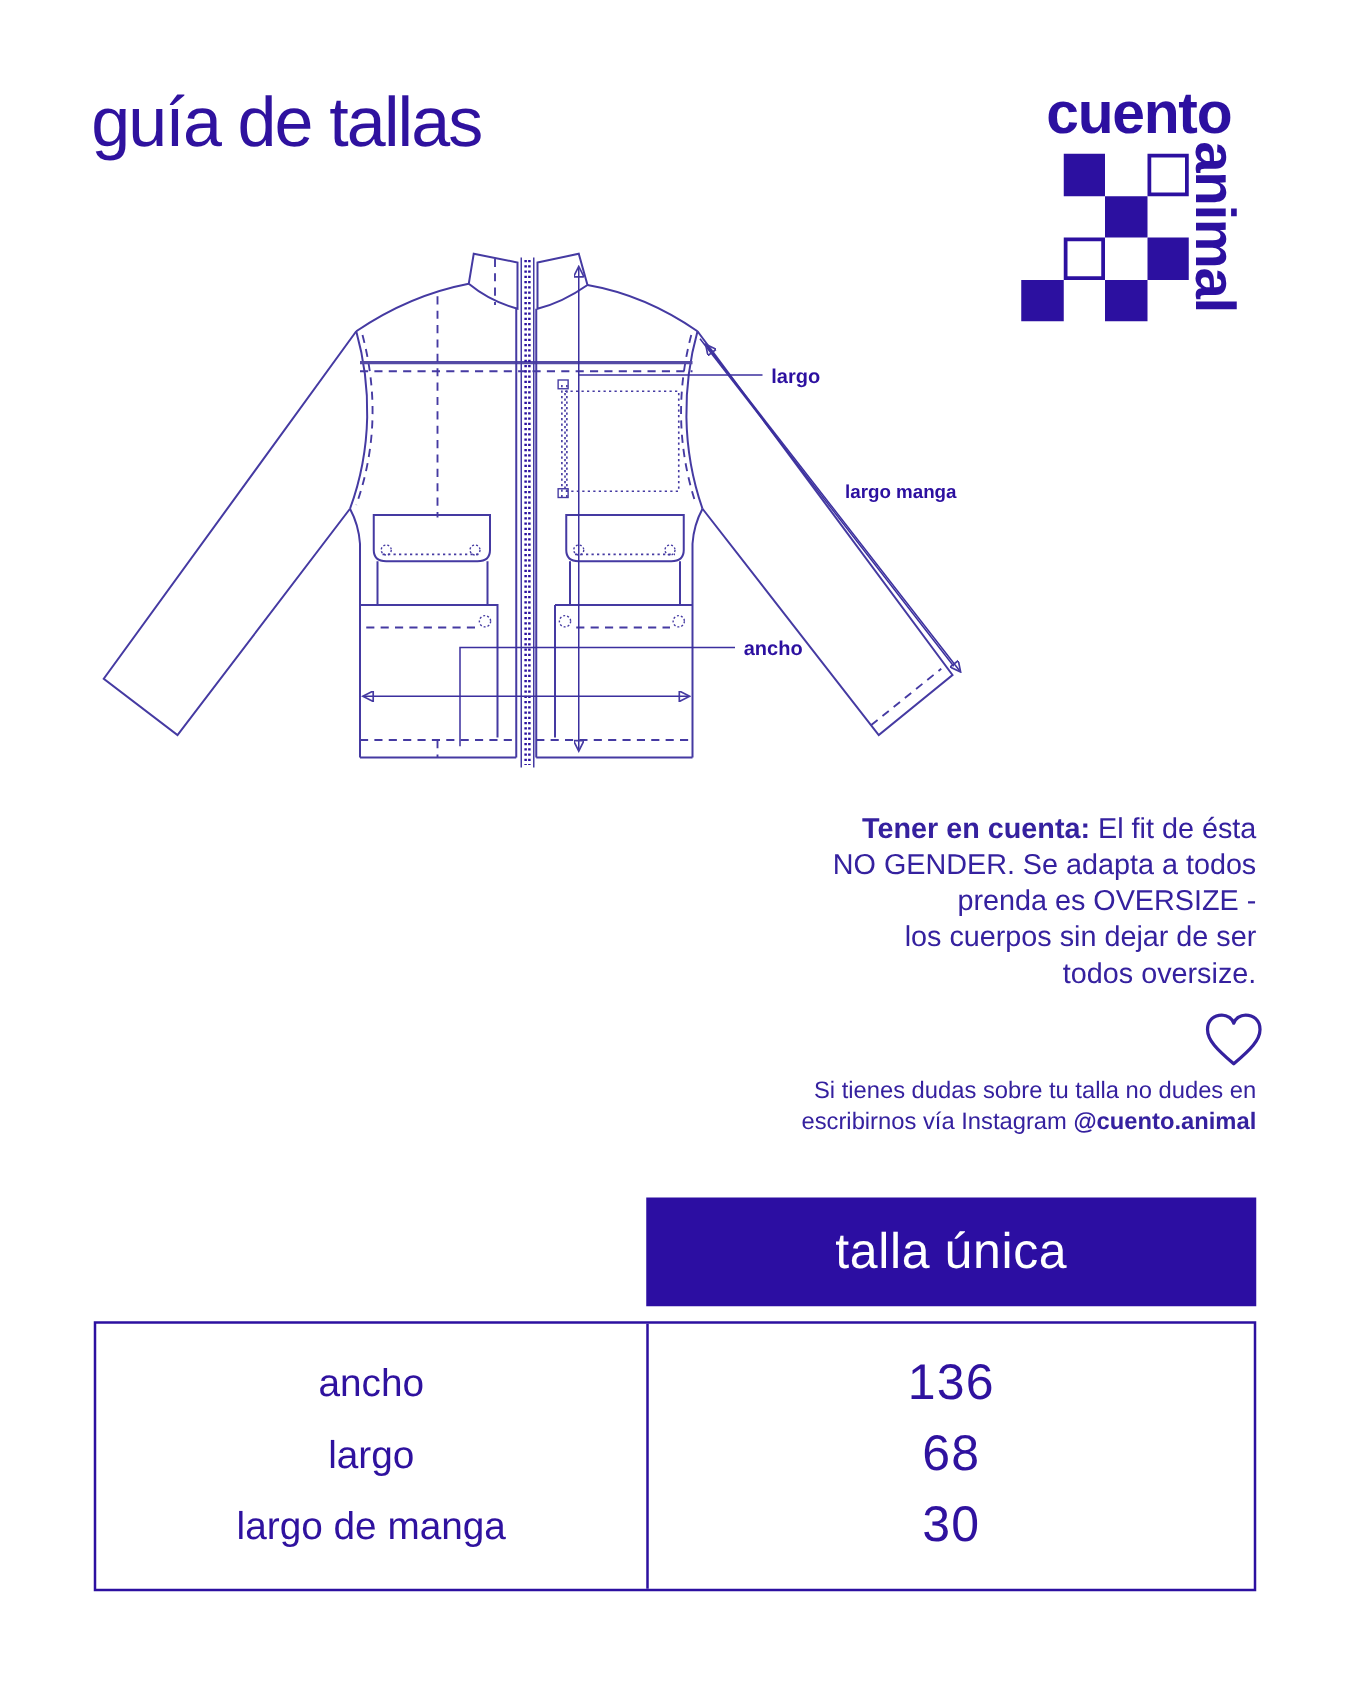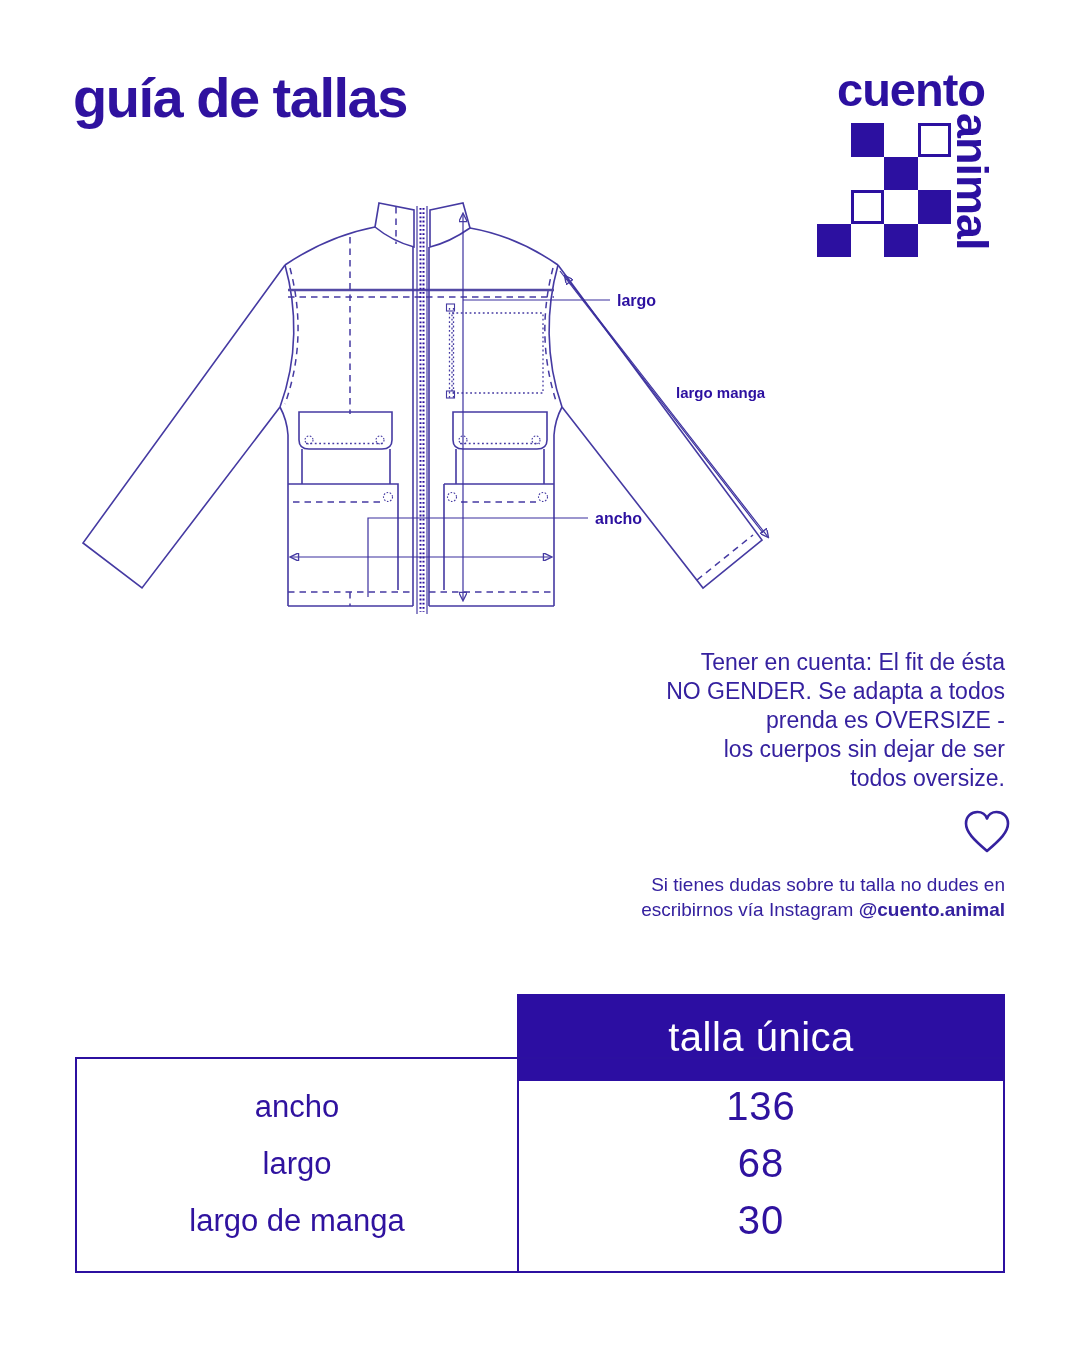--- a/index.html
+++ b/index.html
@@ -3,21 +3,21 @@
 <meta charset="utf-8">
 <style>
   html,body{margin:0;padding:0;background:#ffffff;}
   .canvas{
     position:relative;width:1080px;height:1351px;background:#ffffff;overflow:hidden;
     font-family:"Liberation Sans",sans-serif;color:#32199f;
   }
   .abs{position:absolute;}
 
   
-  .page-title{left:73px;top:70px;font-size:56px;line-height:1;font-weight:700;letter-spacing:-1.5px;color:#2f129f;text-align:center;}
+  .page-title{left:73px;top:70px;font-size:56px;line-height:1;font-weight:400;letter-spacing:-1.5px;color:#2f129f;text-align:center;}
 
   
   .brand-cuento{left:837px;top:66px;font-size:47px;line-height:1;font-weight:700;letter-spacing:-1px;color:#2c10a0;}
   .logo-grid{left:817px;top:123px;width:134px;height:134px;display:grid;
              grid-template-columns:repeat(4,33.5px);grid-template-rows:repeat(4,33.5px);}
   .logo-cell{box-sizing:border-box;}
   .logo-cell.filled{background:#2c10a0;}
   .logo-cell.outline{border:3px solid #2c10a0;}
   .brand-animal{left:950px;top:113px;height:152px;writing-mode:vertical-rl;text-orientation:sideways;
                 font-size:45px;line-height:1;font-weight:600;letter-spacing:-1px;color:#2c10a0;}
@@ -30,27 +30,27 @@
   .jacket .dot{stroke-dasharray:1.8 2.6;stroke-width:1.3;}
   .jacket .zipedge{stroke-width:1.2;}
   .jacket .zipdots{stroke:#2c10a0;stroke-width:2;stroke-dasharray:1.8 2.4;}
   .jacket .mline{stroke:#3b2f9e;stroke-width:1.2;}
   .jacket .snap{stroke-dasharray:1.6 1.6;stroke-width:1.1;}
   .jacket text{font-family:"Liberation Sans",sans-serif;font-weight:700;fill:#2c10a0;font-size:16px;stroke:none;}
   .jacket text.small{font-size:15px;}
 
   
   .note{right:75px;top:648px;width:430px;text-align:right;font-size:23px;line-height:29px;color:#35219f;}
-  .note b{font-weight:400;}
+  .note b{font-weight:700;}
   .heart-wrap{right:69px;top:810px;width:48px;height:45px;}
-  .contact{right:75px;top:860px;width:430px;text-align:right;font-size:19px;line-height:25px;color:#35219f;margin-top:12px;}
+  .contact{right:75px;top:860px;width:430px;text-align:right;font-size:19px;line-height:25px;color:#35219f;}
   .contact b{font-weight:700;}
 
   
-  .thead{left:517px;top:994px;width:488px;height:87px;background:#2c0ea2;color:#ffffff;
+  .thead{left:517px;top:958px;width:488px;height:87px;background:#2c0ea2;color:#ffffff;
          display:flex;align-items:center;justify-content:center;font-size:40px;font-weight:400;letter-spacing:0.5px;}
   .tbody{left:75px;top:1057px;width:930px;height:216px;border:2px solid #2c10a0;box-sizing:border-box;display:flex;}
   .tcol{display:flex;flex-direction:column;justify-content:flex-start;padding-top:19px;}
   .tcol-labels{width:440px;}
   .tcol-values{flex:1;border-left:2px solid #2c10a0;}
   .trow{height:57px;display:flex;align-items:center;justify-content:center;}
   .tlabel{font-size:31px;color:#2f129f;}
   .tvalue{font-size:40px;color:#2f129f;letter-spacing:1px;}
 </style>
 </head>

